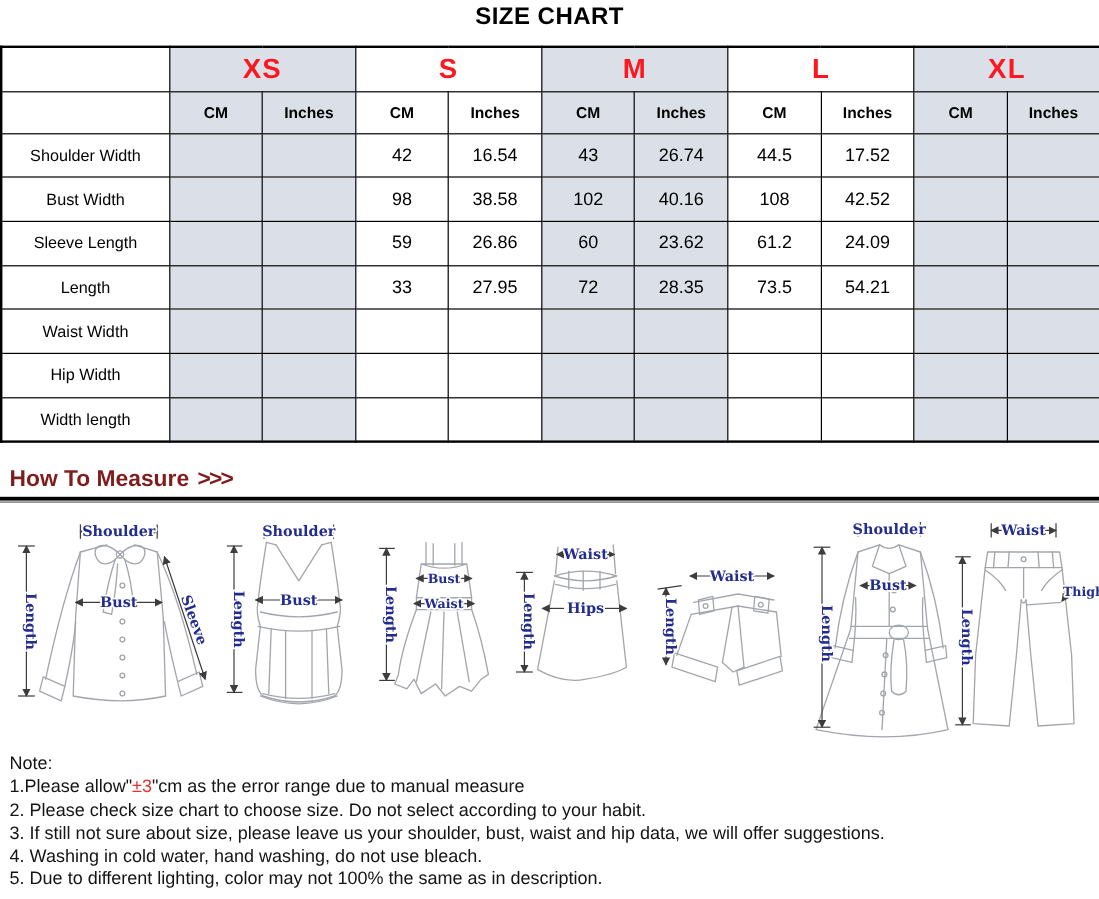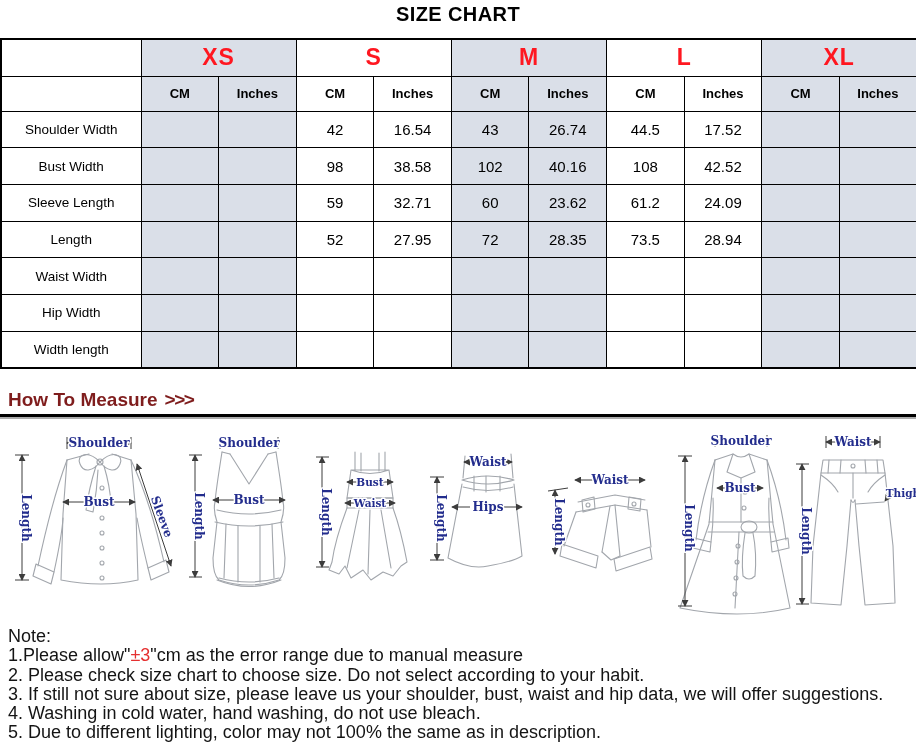--- a/index.html
+++ b/index.html
@@ -20,21 +20,21 @@
   .divider{position:absolute;top:414px;left:0;width:916px;height:5px;background:#000;
            border-bottom:2px solid #ababab;}
   .diagram{position:absolute;top:428px;left:0;width:844px;height:200px;}
   .garment{position:absolute;overflow:visible;}
   .art{fill:none;stroke:#a2a6ac;stroke-width:1.1;stroke-linecap:round;stroke-linejoin:round;}
   .dim{stroke:#3c3c3c;stroke-width:1;fill:none;}
   .tick{stroke:#3c3c3c;stroke-width:1;}
   .glbl{font-family:"DejaVu Serif",serif;font-weight:700;font-size:12px;fill:#232d8d;
         text-anchor:middle;paint-order:stroke;stroke:#fff;stroke-width:3px;stroke-linejoin:round;}
   .glbl.sm{font-size:10.5px;}
-  .notes{position:absolute;left:8px;top:627px;font-size:18px;line-height:19.3px;color:#141414;}
+  .notes{position:absolute;left:8px;top:627px;font-size:15px;line-height:19.3px;color:#141414;}
   .red{color:#e53030;}
 </style>
 </head>
 <body>
 
 <div class="page">
 
   <div class="title">SIZE CHART</div>
 
   <table class="size">
@@ -97,38 +97,38 @@
       <td class="val">108</td>
       <td class="val">42.52</td>
       <td class="val shaded"></td>
       <td class="val shaded"></td>
     </tr>
     <tr class="r-data">
       <td class="lbl">Sleeve Length</td>
       <td class="val shaded"></td>
       <td class="val shaded"></td>
       <td class="val">59</td>
-      <td class="val">32.71</td>
+      <td class="val">26.86</td>
       <td class="val shaded">60</td>
       <td class="val shaded">23.62</td>
       <td class="val">61.2</td>
       <td class="val">24.09</td>
       <td class="val shaded"></td>
       <td class="val shaded"></td>
     </tr>
     <tr class="r-data">
       <td class="lbl">Length</td>
       <td class="val shaded"></td>
       <td class="val shaded"></td>
-      <td class="val">52</td>
+      <td class="val">33</td>
       <td class="val">27.95</td>
       <td class="val shaded">72</td>
       <td class="val shaded">28.35</td>
       <td class="val">73.5</td>
-      <td class="val">28.94</td>
+      <td class="val">54.21</td>
       <td class="val shaded"></td>
       <td class="val shaded"></td>
     </tr>
     <tr class="r-data">
       <td class="lbl">Waist Width</td>
       <td class="val shaded"></td>
       <td class="val shaded"></td>
       <td class="val"></td>
       <td class="val"></td>
       <td class="val shaded"></td>

